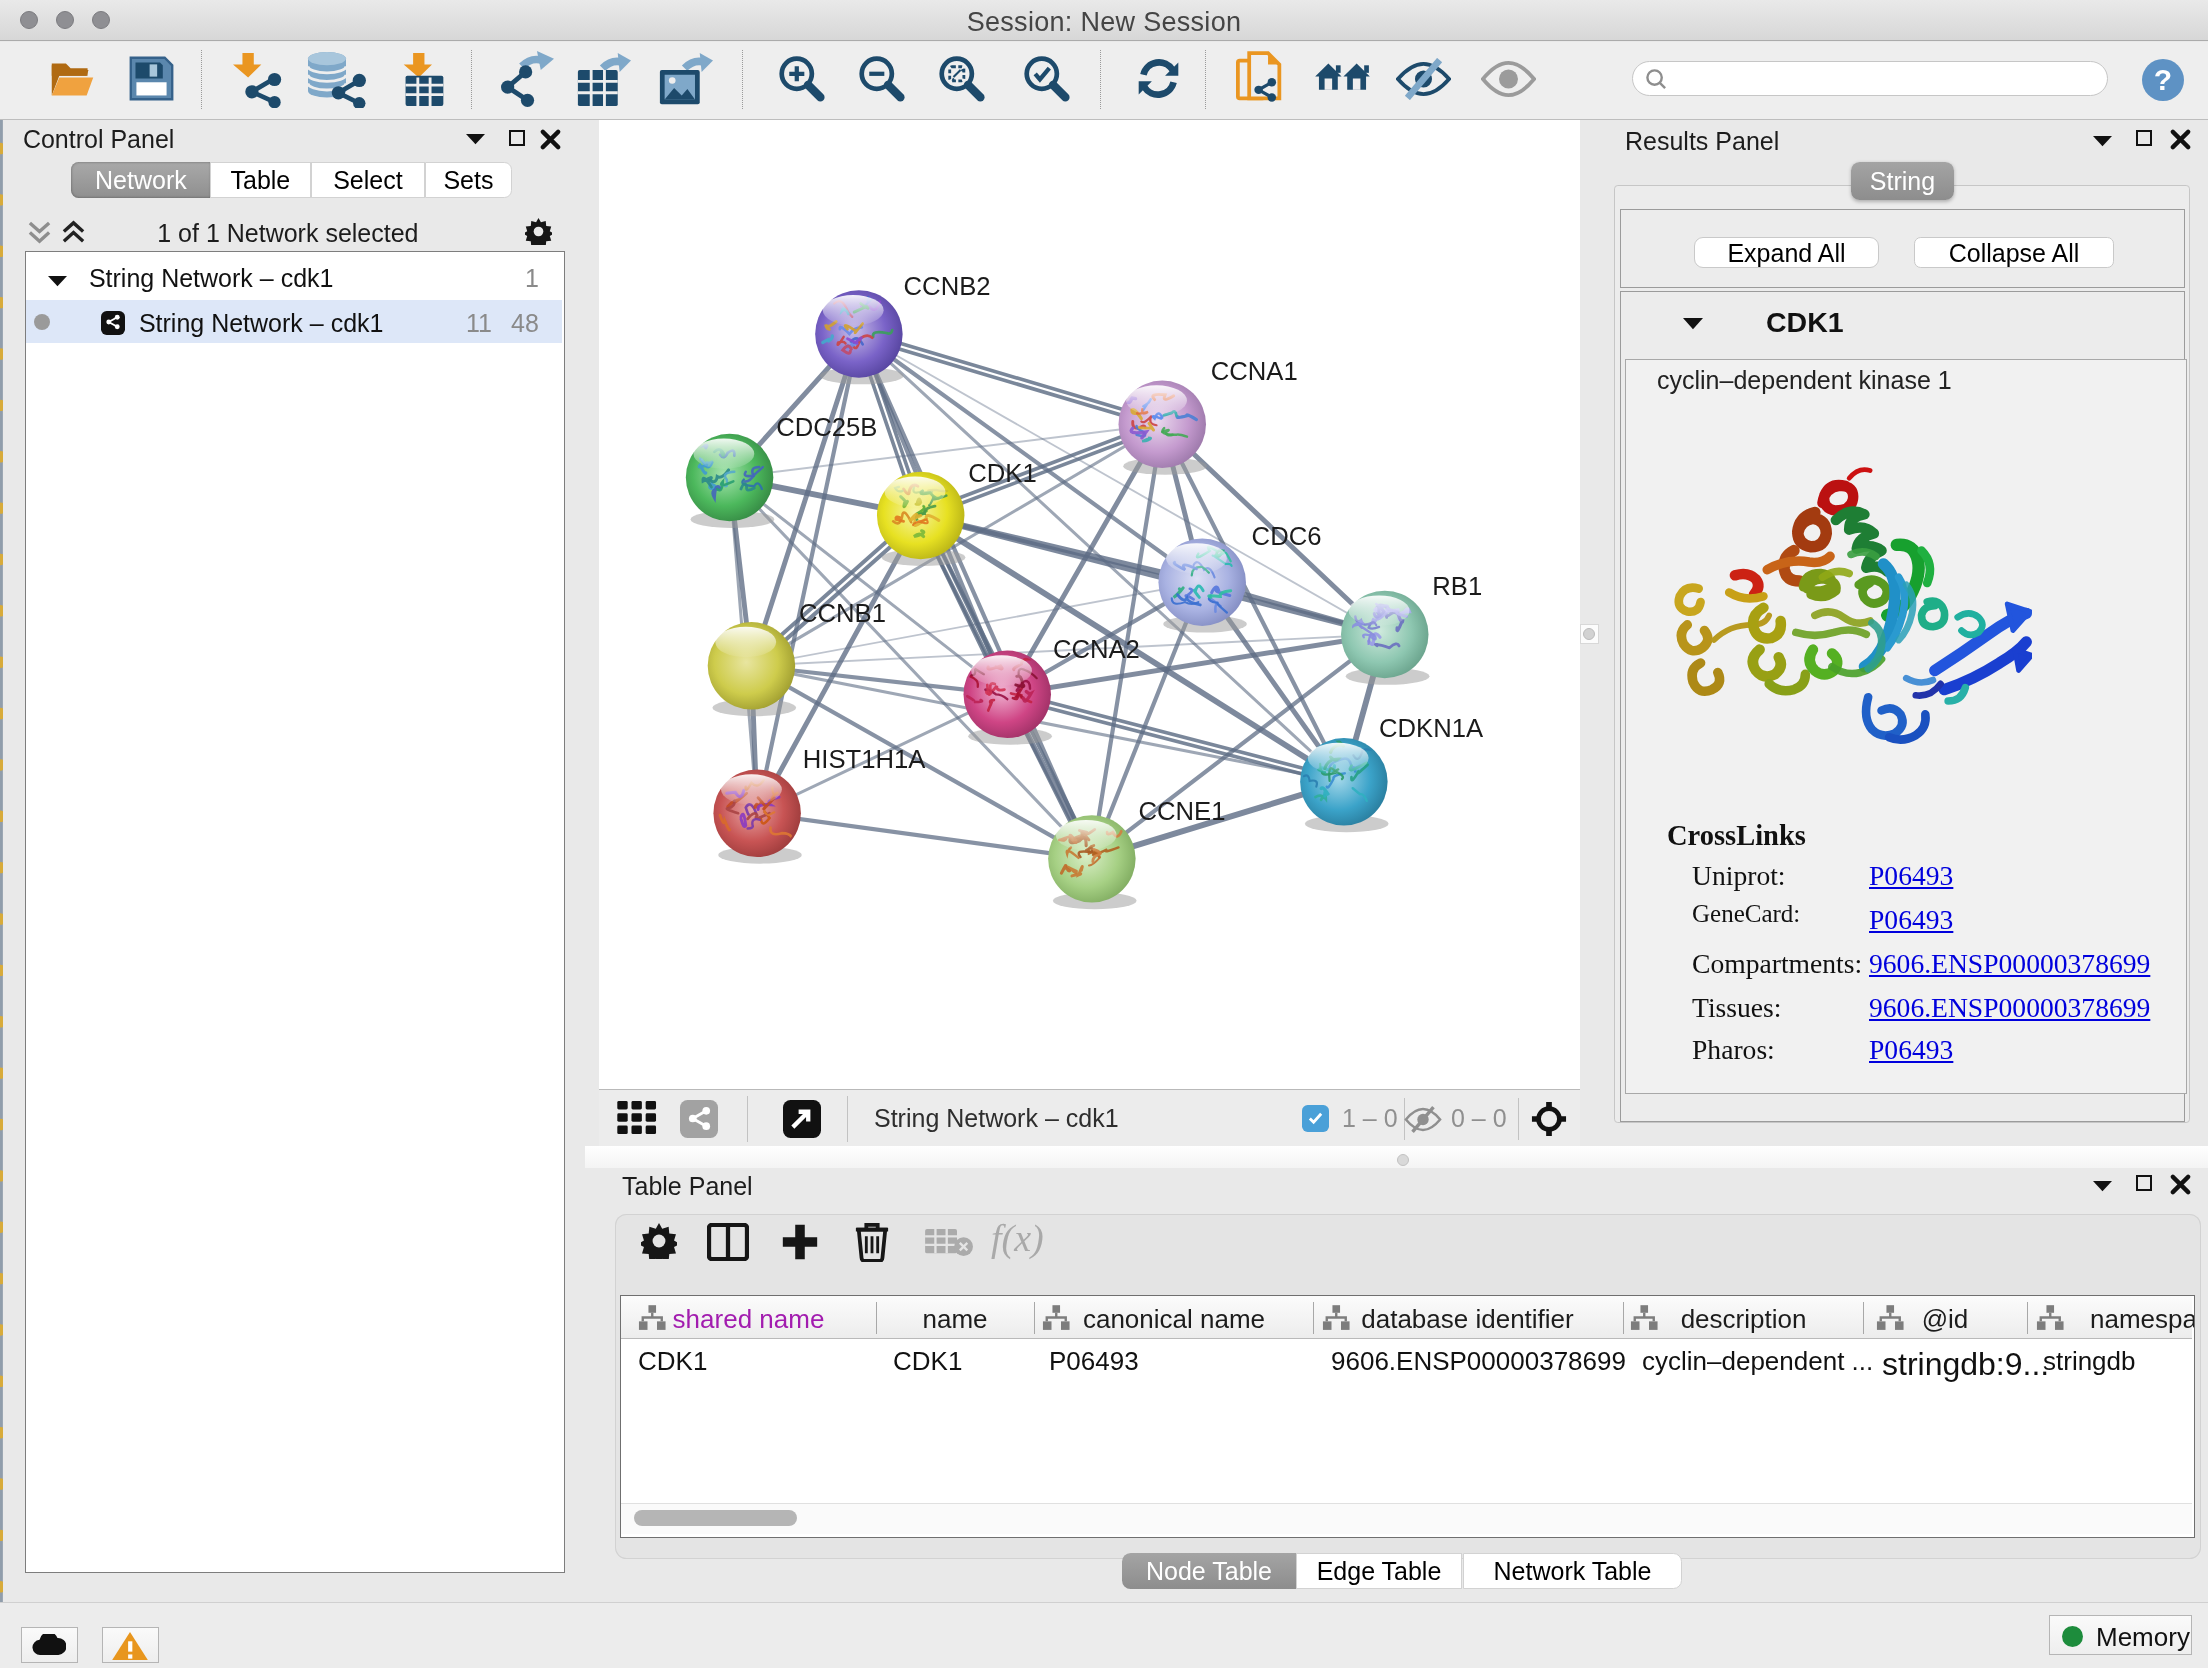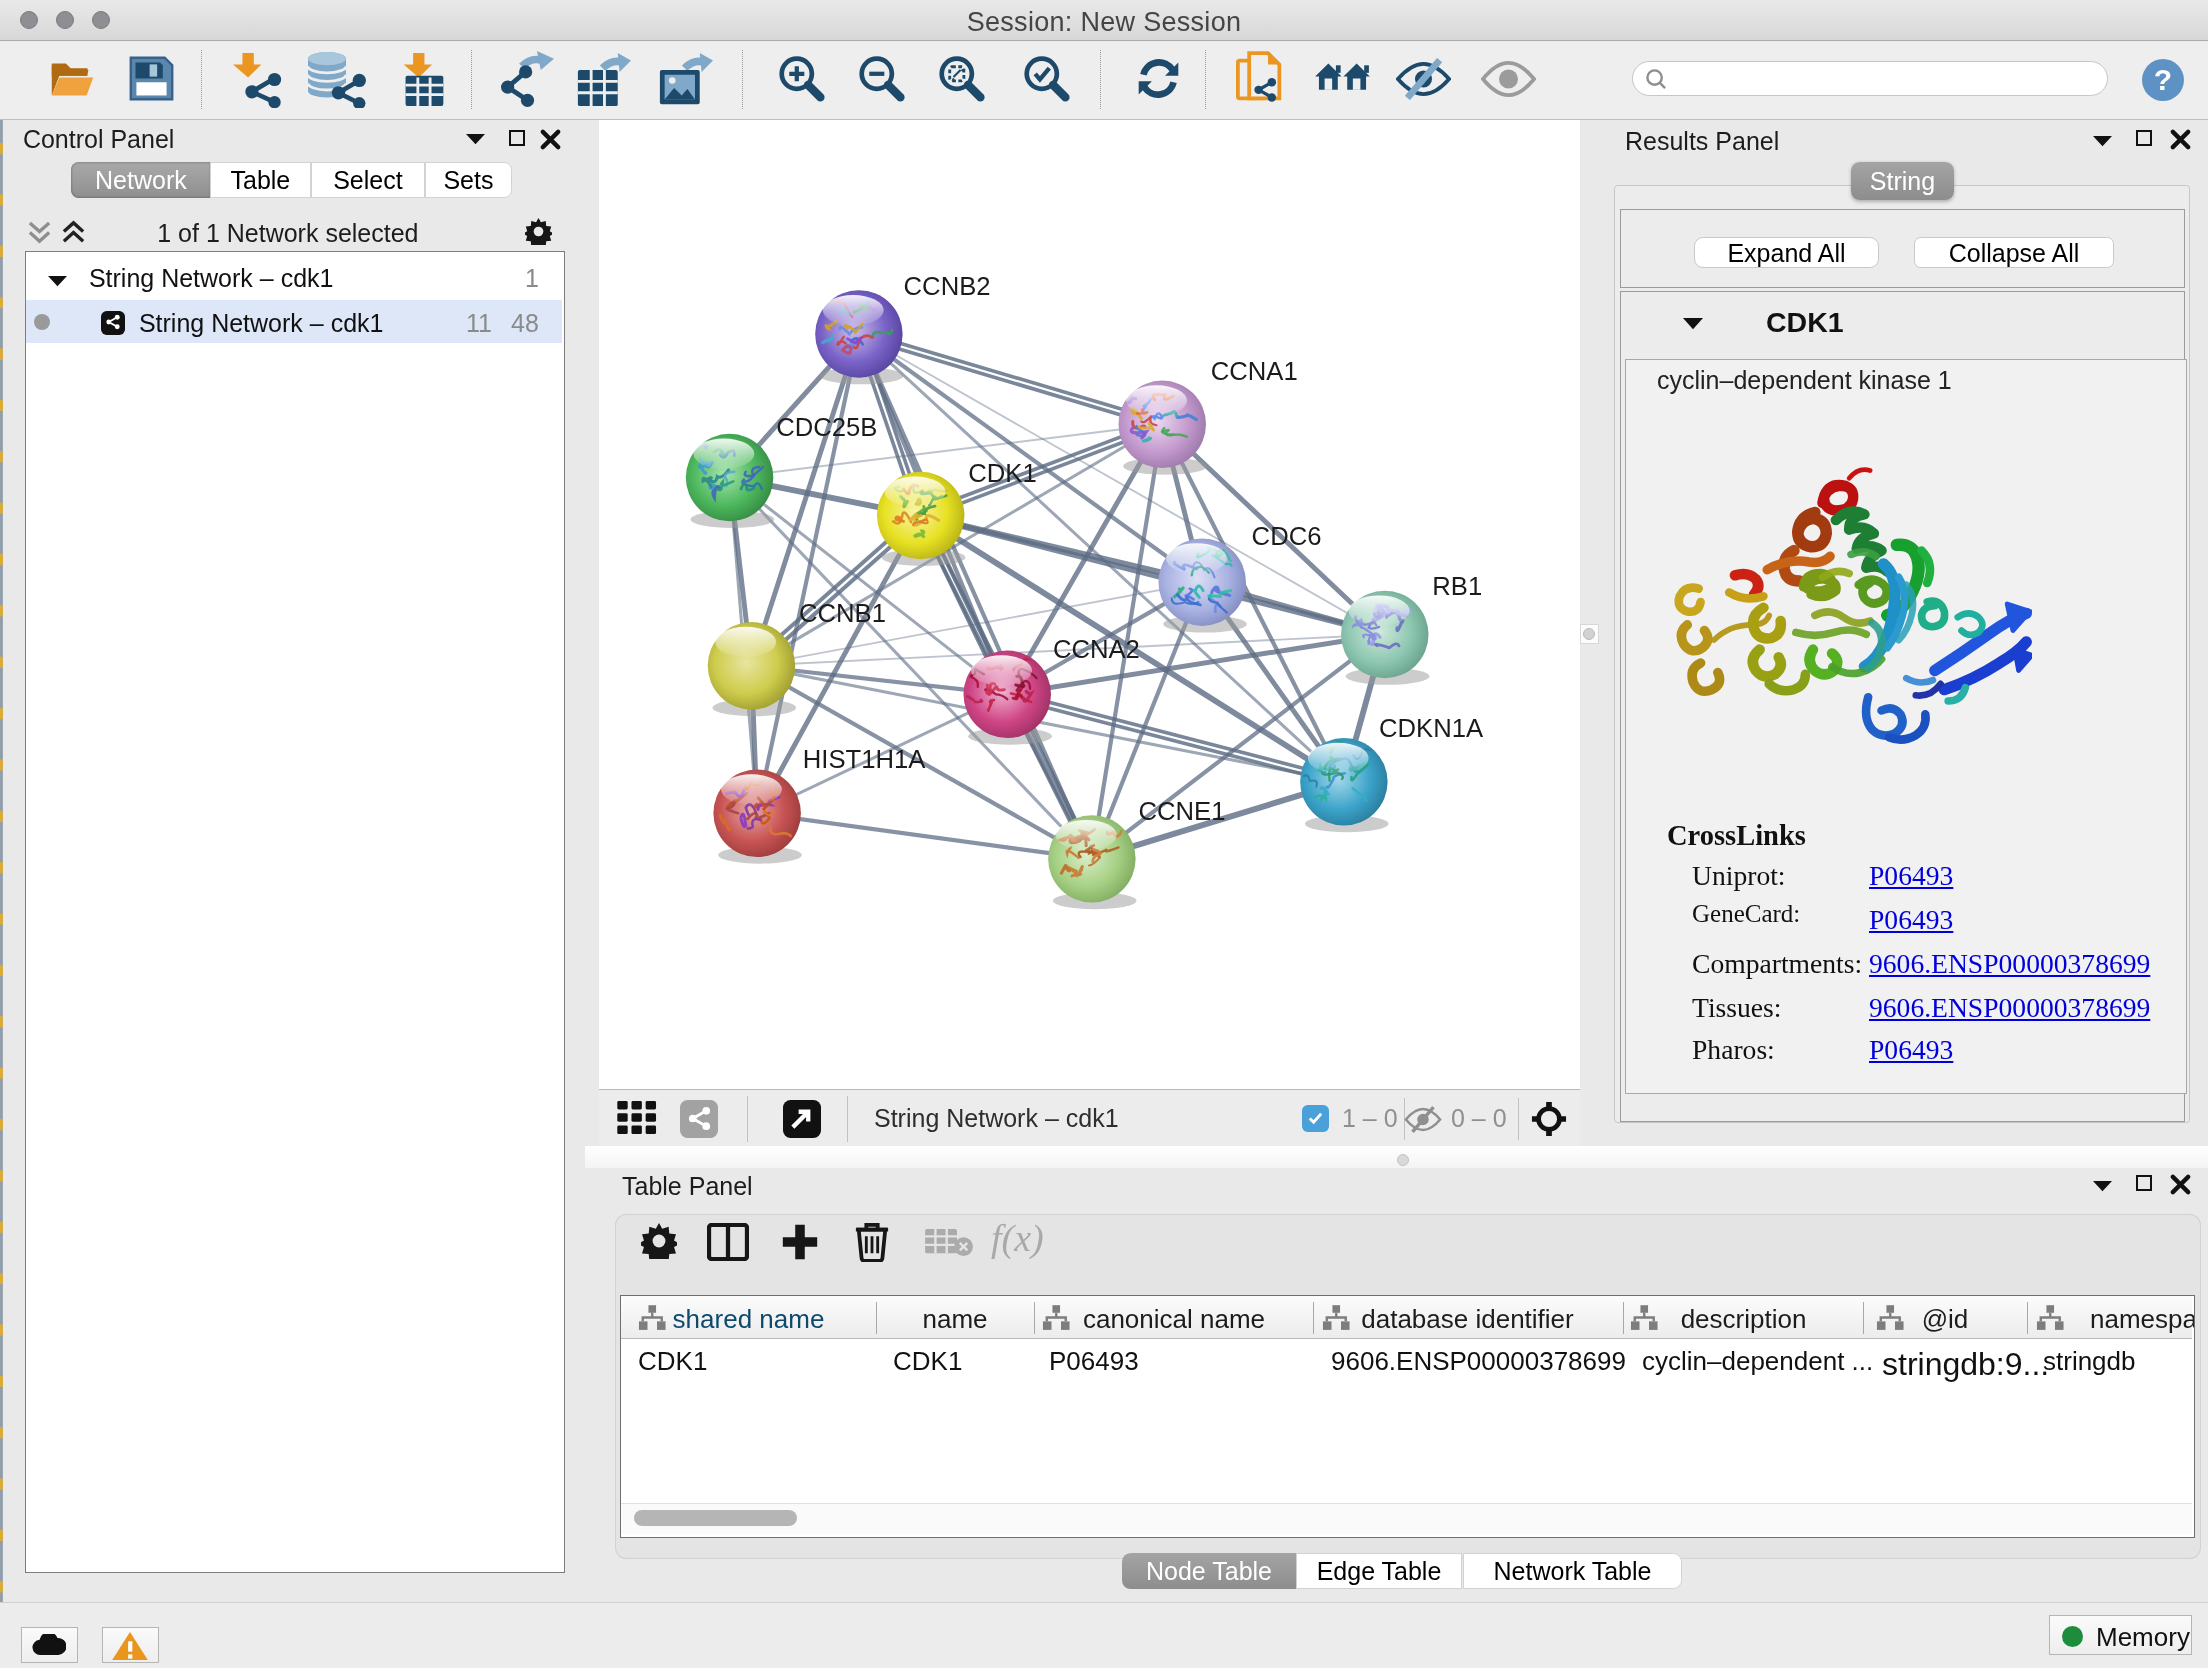--- a/index.html
+++ b/index.html
@@ -907,21 +907,21 @@
       </svg>
     <svg class="abs" style="left:1415px;top:8.6px;" width="28.5" height="27" viewBox="0 0 30 28">
         <g fill="#7d7d7d">
           <rect x="11" y="0" width="8" height="8"></rect>
           <rect x="1" y="17" width="9" height="9"></rect>
           <rect x="20" y="17" width="9" height="9"></rect>
           <path d="M15 8 v5 M5 17 v-4 h20 v4" stroke="#7d7d7d" stroke-width="2.5" fill="none"></path>
         </g>
       </svg>
 
-    <div class="abs" style="left:0px;top:7.6px;width:255px;text-align:center;font-size:26px;color:#0c4a6e;white-space:nowrap;">shared name</div>
+    <div class="abs" style="left:0px;top:7.6px;width:255px;text-align:center;font-size:26px;color:#a21caf;white-space:nowrap;">shared name</div>
     <div class="abs" style="left:255px;top:7.6px;width:158px;text-align:center;font-size:26px;color:#1c1c1c;white-space:nowrap;">name</div>
     <div class="abs" style="left:413px;top:7.6px;width:280px;text-align:center;font-size:26px;color:#1c1c1c;white-space:nowrap;">canonical name</div>
     <div class="abs" style="left:692px;top:7.6px;width:309px;text-align:center;font-size:26px;color:#1c1c1c;white-space:nowrap;">database identifier</div>
     <div class="abs" style="left:1002px;top:7.6px;width:241px;text-align:center;font-size:26px;color:#1c1c1c;white-space:nowrap;">description</div>
     <div class="abs" style="left:1242px;top:7.6px;width:164px;text-align:center;font-size:26px;color:#1c1c1c;white-space:nowrap;">@id</div>
     <div class="abs" style="left:1469px;top:7.6px;font-size:26px;color:#1c1c1c;white-space:nowrap;">namespace</div>
 
     <div class="abs" style="left:17px;top:50px;font-size:26px;color:#111;">CDK1</div>
     <div class="abs" style="left:272px;top:50px;font-size:26px;color:#111;">CDK1</div>
     <div class="abs" style="left:428px;top:50px;font-size:26px;color:#111;">P06493</div>

